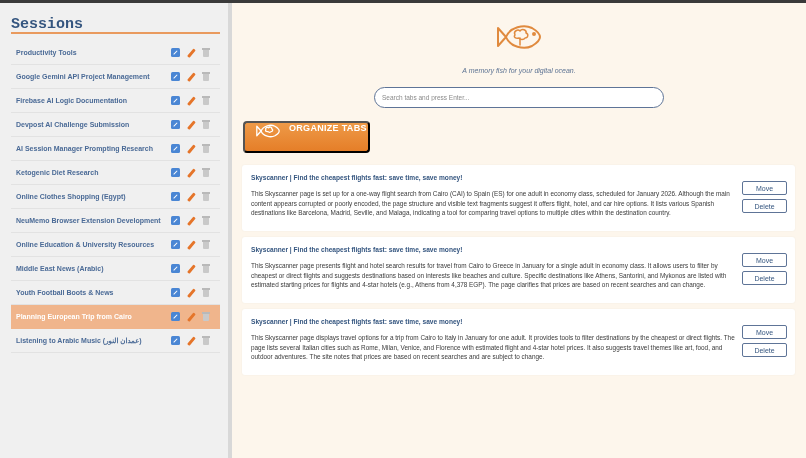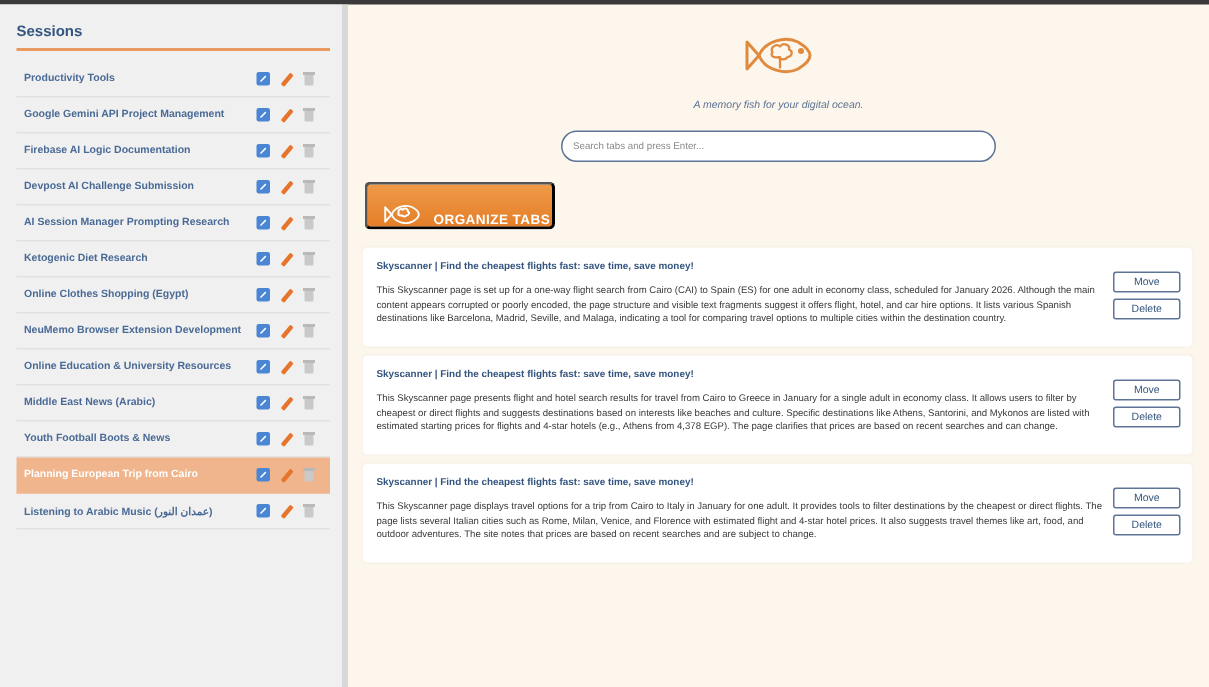--- a/index.html
+++ b/index.html
@@ -1,41 +1,41 @@
 <!DOCTYPE html>
 <html><head>
 <meta charset="utf-8">
 <style>
   * { box-sizing: border-box; margin: 0; padding: 0; }
   html, body { width: 806px; height: 458px; overflow: hidden; }
   body { font-family: "Liberation Sans", sans-serif; background: #fdf6ec; position: relative; }
   .topbar { position: absolute; left: 0; top: 0; width: 806px; height: 3px; background: #3a3a3a; }
   .sidebar { position: absolute; left: 0; top: 3px; width: 228px; height: 455px; background: #f0f0f0; }
   .divider { position: absolute; left: 228px; top: 3px; width: 4px; height: 455px; background: #d8d8d8; }
-  .sb-title { position: absolute; left: 11px; top: 13px; font-size: 10px; font-weight: bold; color: #34557f; }
+  .sb-title { position: absolute; left: 11px; top: 13px; font-size: 15px; font-weight: bold; color: #34557f; font-family: Liberation Mono, monospace; }
   .sb-rule { position: absolute; left: 11px; top: 29px; width: 209px; height: 2px; background: #e99a5e; }
   .sessions { position: absolute; left: 11px; top: 38px; width: 209px; }
   .session { height: 24px; display: flex; align-items: center; border-bottom: 1px solid #e2e2e2; padding-left: 5px; position: relative; }
   .session.active { background: #f0b58c; border-bottom-color: #f0b58c; }
   .session-label { font-size: 7px; font-weight: bold; color: #4a6a96; flex: 1; white-space: nowrap; }
   .session.active .session-label { color: #fff; }
   .s-icons { display: flex; gap: 6px; align-items: center; margin-right: 10px; }
   .ic-open { width: 9px; height: 9px; background: #4a86d4; border-radius: 1.5px; position: relative; }
   .ic-open::after { content: ""; position: absolute; left: 2px; top: 4px; width: 5px; height: 1.2px; background: #fff; transform: rotate(-45deg); }
   .ic-edit { width: 10px; height: 10px; position: relative; }
   .ic-edit::before { content: ""; position: absolute; left: 4px; top: 0; width: 2.5px; height: 10px; background: #e5752a; transform: rotate(40deg); border-radius: 1px; }
   .ic-trash { width: 8px; height: 9px; position: relative; }
   .ic-trash::before { content: ""; position: absolute; left: 0; top: 0; width: 8px; height: 1.5px; background: #b9b9b9; }
   .ic-trash::after { content: ""; position: absolute; left: 1px; top: 2px; width: 6px; height: 7px; background: #c9c9c9; border-radius: 0 0 1px 1px; }
   .new-session { position: absolute; left: 11px; top: 424px; width: 209px; height: 22px; background: #e8853a; border-radius: 3px; color: #fff; font-size: 8.5px; font-weight: bold; display: flex; align-items: center; justify-content: center; border: none; }
   .logo { position: absolute; left: 496px; top: 22px; width: 46px; height: 30px; }
   .tagline { position: absolute; left: 374px; top: 67px; width: 290px; text-align: center; font-size: 7px; font-style: italic; color: #5d7393; }
   .search { position: absolute; left: 374px; top: 87px; width: 290px; height: 21px; border: 1.5px solid #5e7497; border-radius: 11px; background: #fff; font-size: 6.5px; padding-left: 7px; color: #333; font-family: "Liberation Sans", sans-serif; outline: none; }
   .search::placeholder { color: #8a8a8a; }
-  .organize { position: absolute; left: 243px; top: 121px; width: 127px; height: 32px; border-radius: 4px; background: linear-gradient(#ee9a48, #e57e28); display: flex; align-items: flex-end; color: #fff; font-size: 9px; font-weight: bold; letter-spacing: 0.3px; }
+  .organize { position: absolute; left: 243px; top: 121px; width: 127px; height: 32px; border-radius: 4px; background: linear-gradient(#ee9a48, #e57e28); display: flex; align-items: flex-start; color: #fff; font-size: 9px; font-weight: bold; letter-spacing: 0.3px; }
   .organize svg { margin-left: 10px; margin-right: 8px; }
   .cards { position: absolute; left: 242px; top: 165px; width: 553px; }
   .card { background: #fff; border-radius: 3px; height: 66px; margin-bottom: 6px; position: relative; box-shadow: 0 0 2px rgba(0,0,0,0.05); }
   .card-title { position: absolute; left: 9px; top: 9px; font-size: 6.6px; font-weight: bold; color: #34557f; }
   .card-desc { position: absolute; left: 9px; top: 24px; width: 487px; font-size: 6.4px; line-height: 9.5px; color: #3a3a3a; }
   .card-btn { position: absolute; right: 8px; width: 45px; height: 14px; border: 1px solid #5e7497; border-radius: 2px; background: #fff; color: #34557f; font-size: 7px; display: flex; align-items: center; justify-content: center; font-family: "Liberation Sans", sans-serif; }
   .btn-move { top: 16px; }
   .btn-delete { top: 34px; }
 </style>
 </head>

